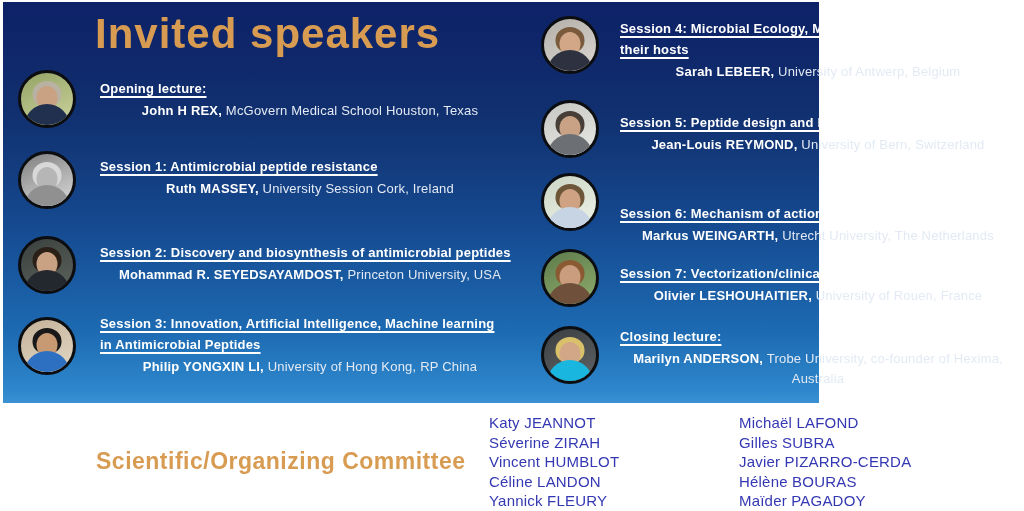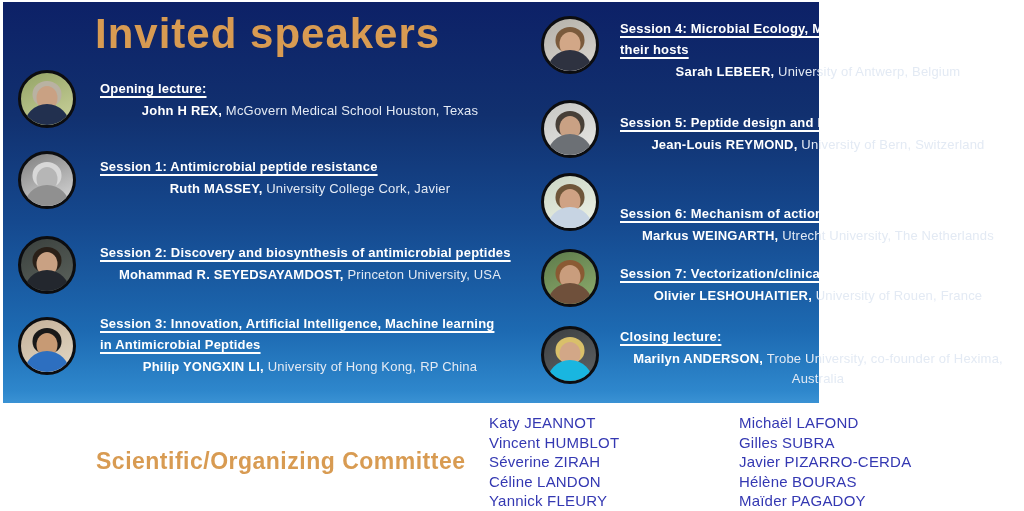--- a/index.html
+++ b/index.html
@@ -94,21 +94,21 @@
     <div class="nameline"><span class="nm">John H REX,</span><span class="aff"> McGovern Medical School Houston, Texas</span></div>
   </div>
 
   <div class="avatar" style="left: 15px; top: 149px; --bg1: #7f7f7f; --bg2: #dcdcdc; --hair: #d8d8d8; --skin: #b6b6b6; --shirt: #909090;">
       <div class="hair"></div>
       <div class="face"></div>
       <div class="torso"></div>
     </div>
   <div class="info w-left" style="left:97px; top:154px;">
     <div class="heading">Session 1: Antimicrobial peptide resistance</div>
-    <div class="nameline"><span class="nm">Ruth MASSEY,</span><span class="aff"> University College Cork, Javier</span></div>
+    <div class="nameline"><span class="nm">Ruth MASSEY,</span><span class="aff"> University Session Cork, Ireland</span></div>
   </div>
 
   <div class="avatar" style="left: 15px; top: 234px; --bg1: #3a403d; --bg2: #5c635d; --hair: #2a2018; --skin: #c9a183; --shirt: #23272e;">
       <div class="hair"></div>
       <div class="face"></div>
       <div class="torso"></div>
     </div>
   <div class="info w-left" style="left:97px; top:240px;">
     <div class="heading">Session 2: Discovery and biosynthesis of antimicrobial peptides</div>
     <div class="nameline"><span class="nm">Mohammad R. SEYEDSAYAMDOST,</span><span class="aff"> Princeton University, USA</span></div>
@@ -176,22 +176,22 @@
     <div class="nameline"><span class="nm">Marilyn ANDERSON,</span><span class="aff"> Trobe University, co-founder of Hexima,
 Australia</span></div>
   </div>
 
 </div>
 
 <h2 class="committee-title">Scientific/Organizing Committee</h2>
 
 <div class="committee-col c0">
   <div class="committee-name">Katy JEANNOT</div>
+  <div class="committee-name">Séverine ZIRAH</div>
   <div class="committee-name">Vincent HUMBLOT</div>
-  <div class="committee-name">Séverine ZIRAH</div>
   <div class="committee-name">Céline LANDON</div>
   <div class="committee-name">Yannick FLEURY</div>
 </div>
 
 <div class="committee-col c1">
   <div class="committee-name">Michaël LAFOND</div>
   <div class="committee-name">Gilles SUBRA</div>
   <div class="committee-name">Javier PIZARRO-CERDA</div>
   <div class="committee-name">Hélène BOURAS</div>
   <div class="committee-name">Maïder PAGADOY</div>

